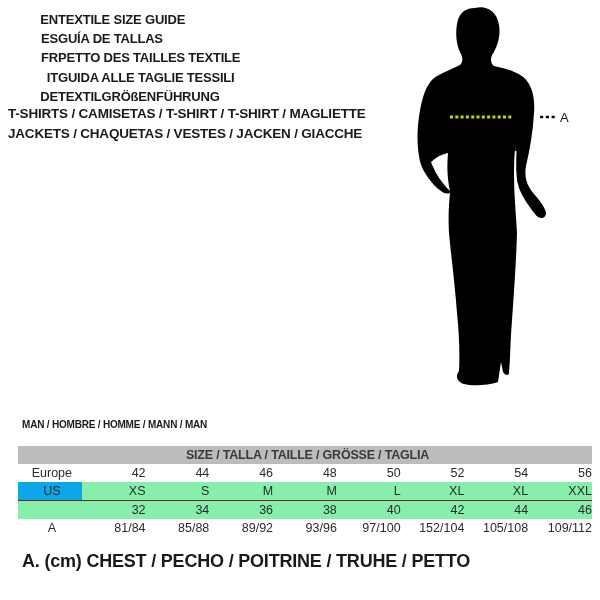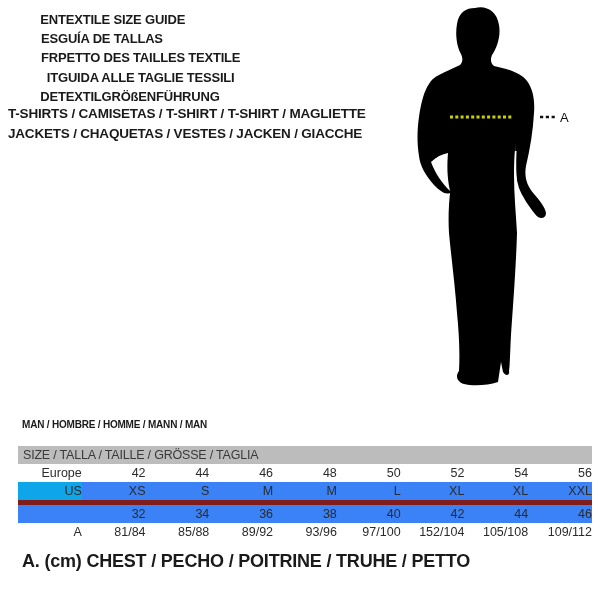--- a/index.html
+++ b/index.html
@@ -13,28 +13,28 @@
   .lang-code{width:36px;flex:0 0 36px;}
   
   .cats{position:absolute;left:8px;top:104px;font-size:13.5px;font-weight:bold;letter-spacing:-0.2px;line-height:19.5px;}
   
   .figure-wrap{position:absolute;left:413px;top:5px;width:162px;height:385px;}
   
   .gender{position:absolute;left:22px;top:419px;font-size:10px;font-weight:bold;letter-spacing:-0.2px;}
   
   .size-table{position:absolute;left:18px;top:446px;width:574px;border-collapse:collapse;font-size:12.5px;color:#2b2b2b;table-layout:fixed;}
   .size-table th{
-    background:#bcbcbc;color:#3a3a3a;font-weight:normal;text-align:left;
+    background:#bcbcbc;color:#3a3a3a;font-weight:bold;text-align:center;
     padding:2px 0 2px 5px;height:14px;font-size:12.5px;letter-spacing:-0.2px;
   }
   .size-table td{height:18px;text-align:right;padding:0;}
-  .size-table td.row-label{text-align:right;padding-left:4px;width:46px;}
-  .size-table tr.shaded td{background:#3b82f6;}
+  .size-table td.row-label{text-align:center;padding-left:4px;width:46px;}
+  .size-table tr.shaded td{background:#86efac;}
   .size-table tr.shaded td.keep-white{background:#0ea5e9;}
-  .size-table tr.hairline td{border-top:5px solid #7f1d1d;}
+  .size-table tr.hairline td{border-top:1px solid #7f1d1d;}
   
   .note{position:absolute;left:22px;top:551px;font-size:18px;font-weight:bold;letter-spacing:-0.2px;}
 </style>
 </head>
 <body>
 
 <div class="langs">
   <div class="lang-row">
     <span class="lang-code">EN</span>
     <span>TEXTILE SIZE GUIDE</span>

